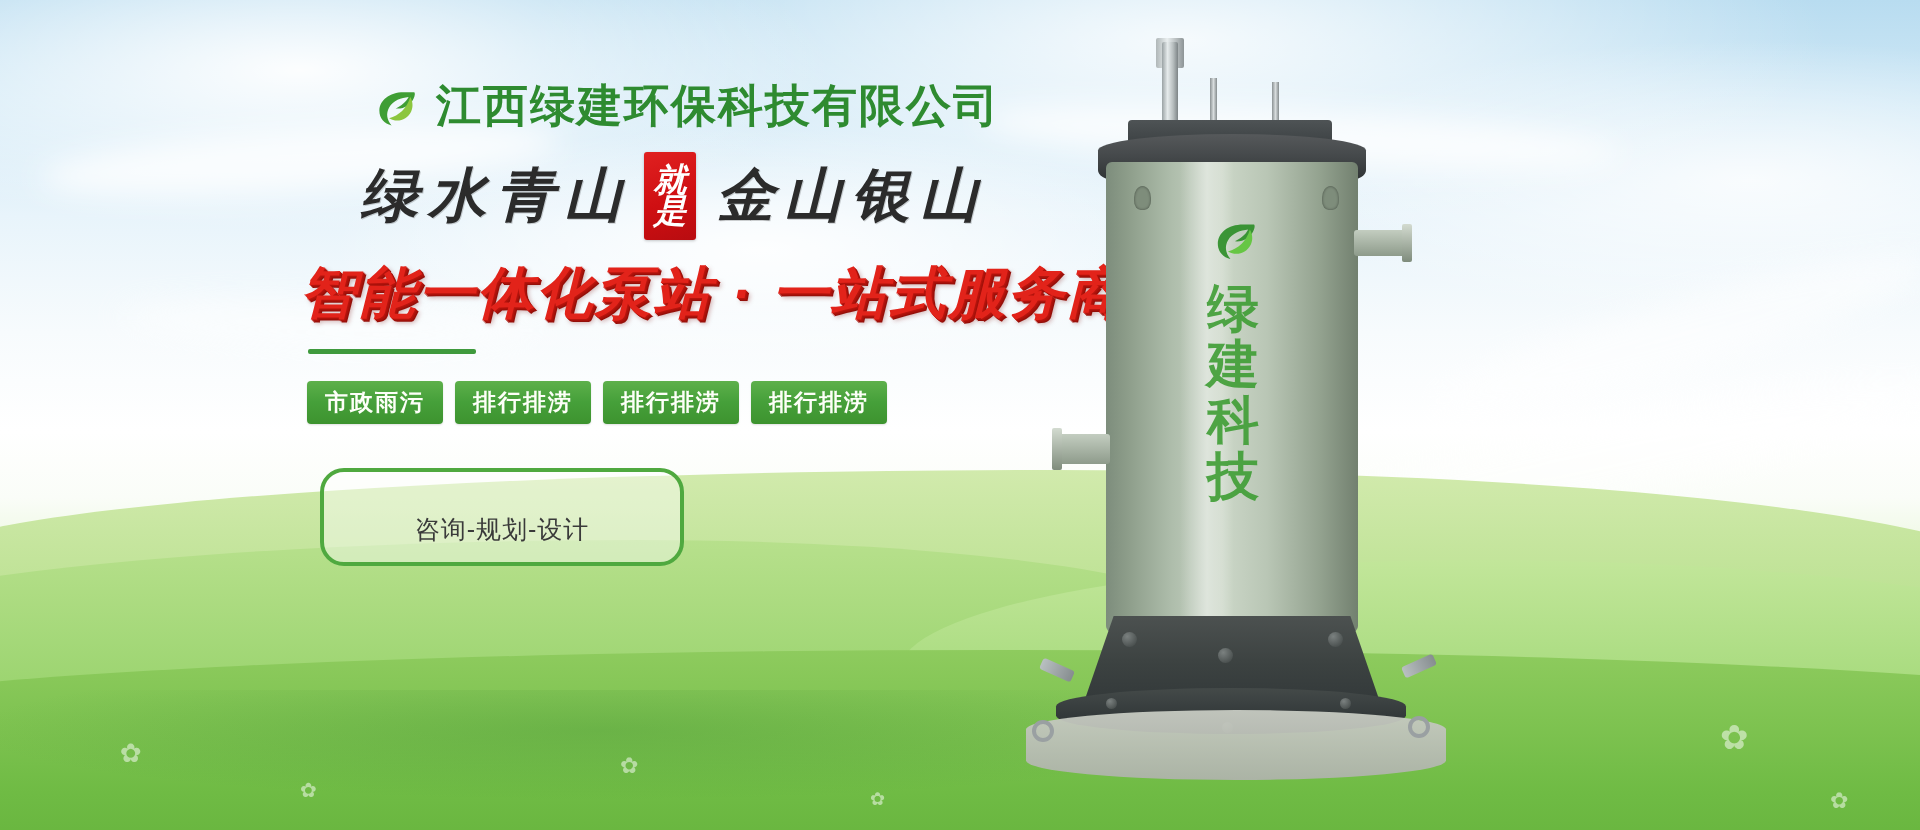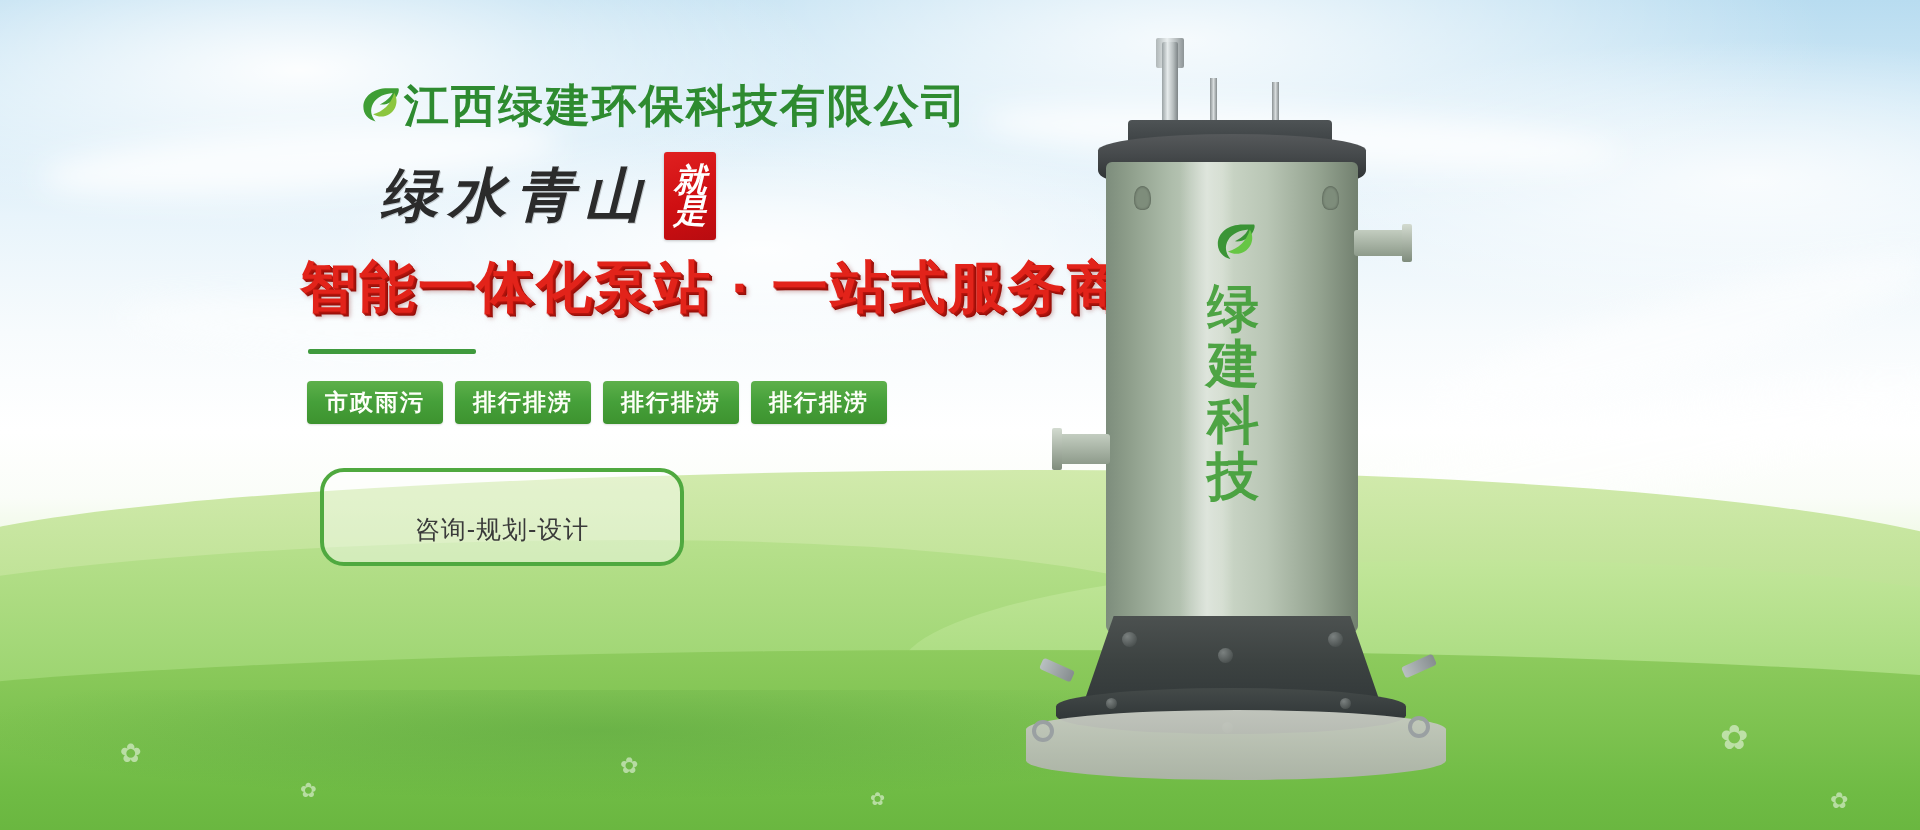--- a/index.html
+++ b/index.html
@@ -89,35 +89,35 @@
     font-size: 26px;
     line-height: 1;
     pointer-events: none;
     user-select: none;
   }
 
   
   .content { position: absolute; left: 0; top: 0; width: 1100px; height: 830px; }
 
   .company-row {
-    position: absolute; left: 352px; top: 76px;
-    display: flex; align-items: center; 
+    position: absolute; left: 368px; top: 76px;
+    display: flex; align-items: flex-end; gap: 16px;
   }
   .leaf-logo { width: 52px; height: 52px; flex: 0 0 auto; }
   .company-name {
     font-family: "Liberation Sans", "DejaVu Sans", sans-serif;
     font-size: 45px;
     font-weight: 700;
     color: #2e8b30;
     letter-spacing: 2px;
     white-space: nowrap;
   }
 
   .slogan-row {
-    position: absolute; left: 380px; top: 152px;
+    position: absolute; left: 360px; top: 152px;
     display: flex; align-items: center; gap: 6px;
     white-space: nowrap;
   }
   .slogan-part {
     font-family: "Liberation Serif", "DejaVu Serif", serif;
     font-size: 58px;
     font-weight: 700;
     font-style: italic;
     color: #2b2b2b;
     letter-spacing: 10px;
@@ -133,32 +133,33 @@
     margin: 0 14px 0 6px;
     box-shadow: 0 1px 3px rgba(0,0,0,.22);
   }
   .seal-char {
     font-family: "Liberation Serif", "DejaVu Serif", serif;
     font-size: 33px; font-weight: 700; font-style: italic;
     color: #ffffff; line-height: .95;
   }
 
   .headline {
-    position: absolute; left: 300px; top: 250px;
+    position: absolute; left: 300px; top: 256px;
     font-family: "Liberation Sans", "DejaVu Sans", sans-serif;
     font-size: 56px;
     font-weight: 700;
     letter-spacing: 3px;
     white-space: nowrap;
     color: #e2231a;
     text-shadow:
        1px 1px 0 #b5140d,
        2px 2px 0 #a8110a,
        3px 3px 0 #94100a,
        4px 4px 5px rgba(120,12,8,.35);
+    font-style: italic;
   }
 
   .divider {
     position: absolute; left: 308px; top: 349px;
     width: 168px; height: 5px;
     background: #3f9a3d;
     border-radius: 2px;
   }
 
   .tags {
@@ -377,20 +378,21 @@
       </span>
       <span class="company-name">江西绿建环保科技有限公司</span>
     </div>
 
     <div class="slogan-row">
       <span class="slogan-part">绿水青山</span>
       <span class="seal">
         <span class="seal-char">就</span>
         <span class="seal-char">是</span>
       </span>
+      <span class="slogan-part">金山银山</span>
     </div>
 
     <div class="headline">智能一体化泵站 · 一站式服务商</div>
 
     <div class="divider"></div>
 
     <div class="tags">
       <div class="tag">市政雨污</div>
       <div class="tag">排行排涝</div>
       <div class="tag">排行排涝</div>

